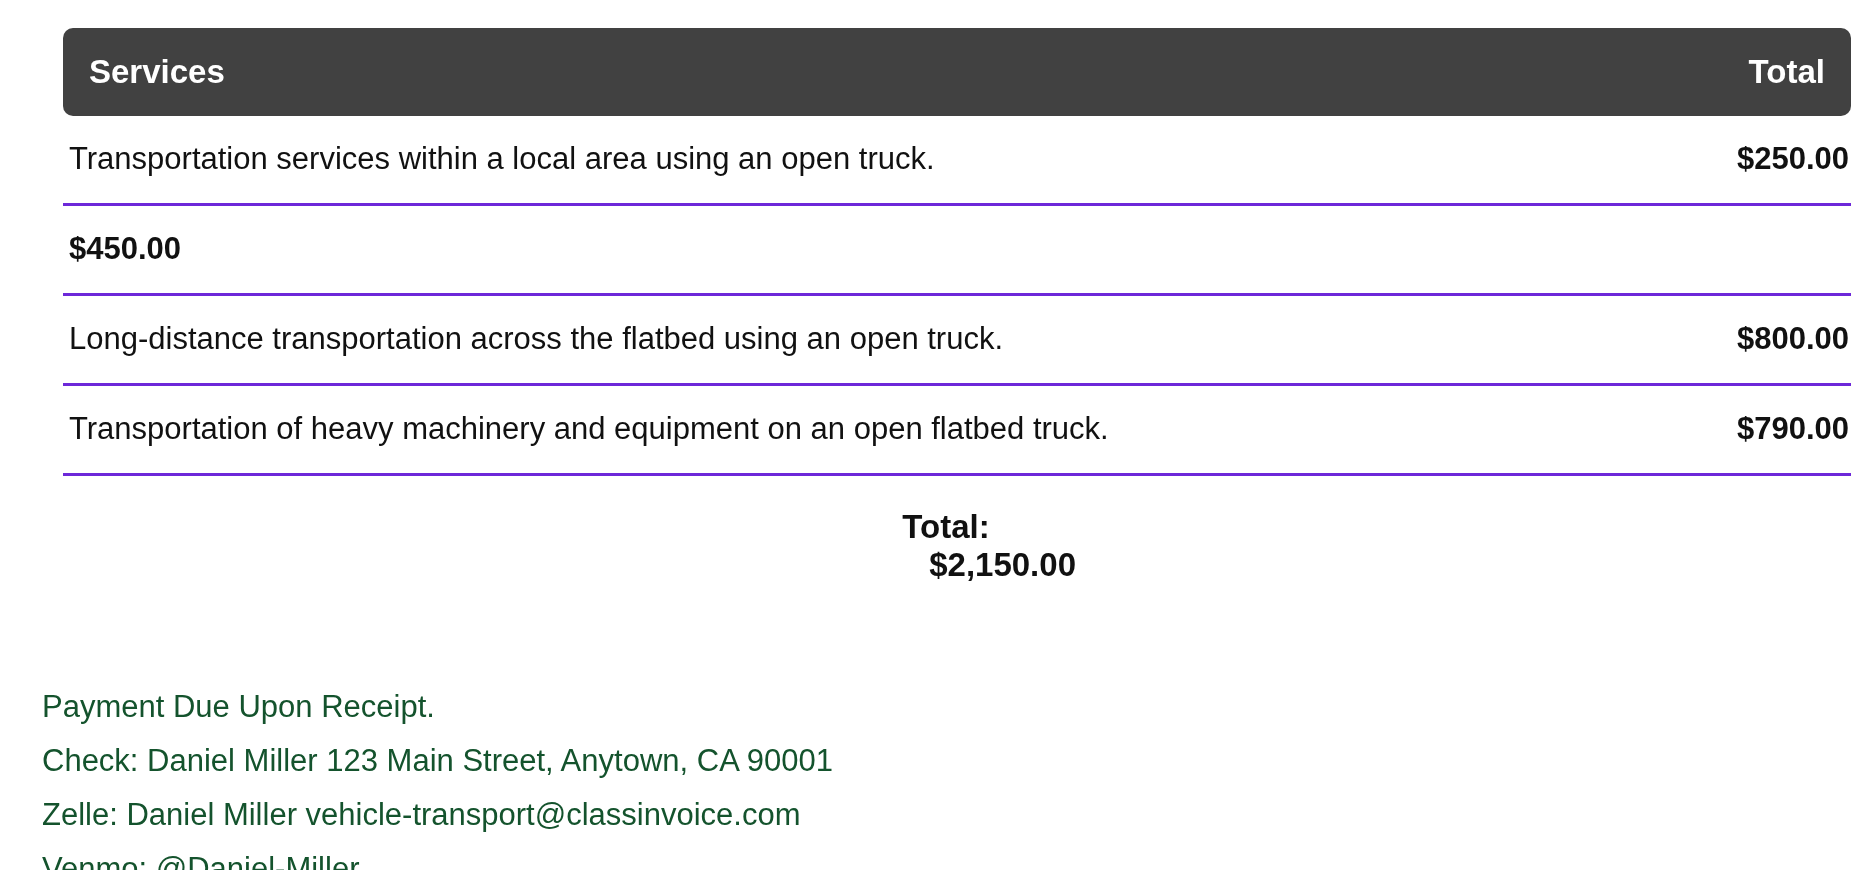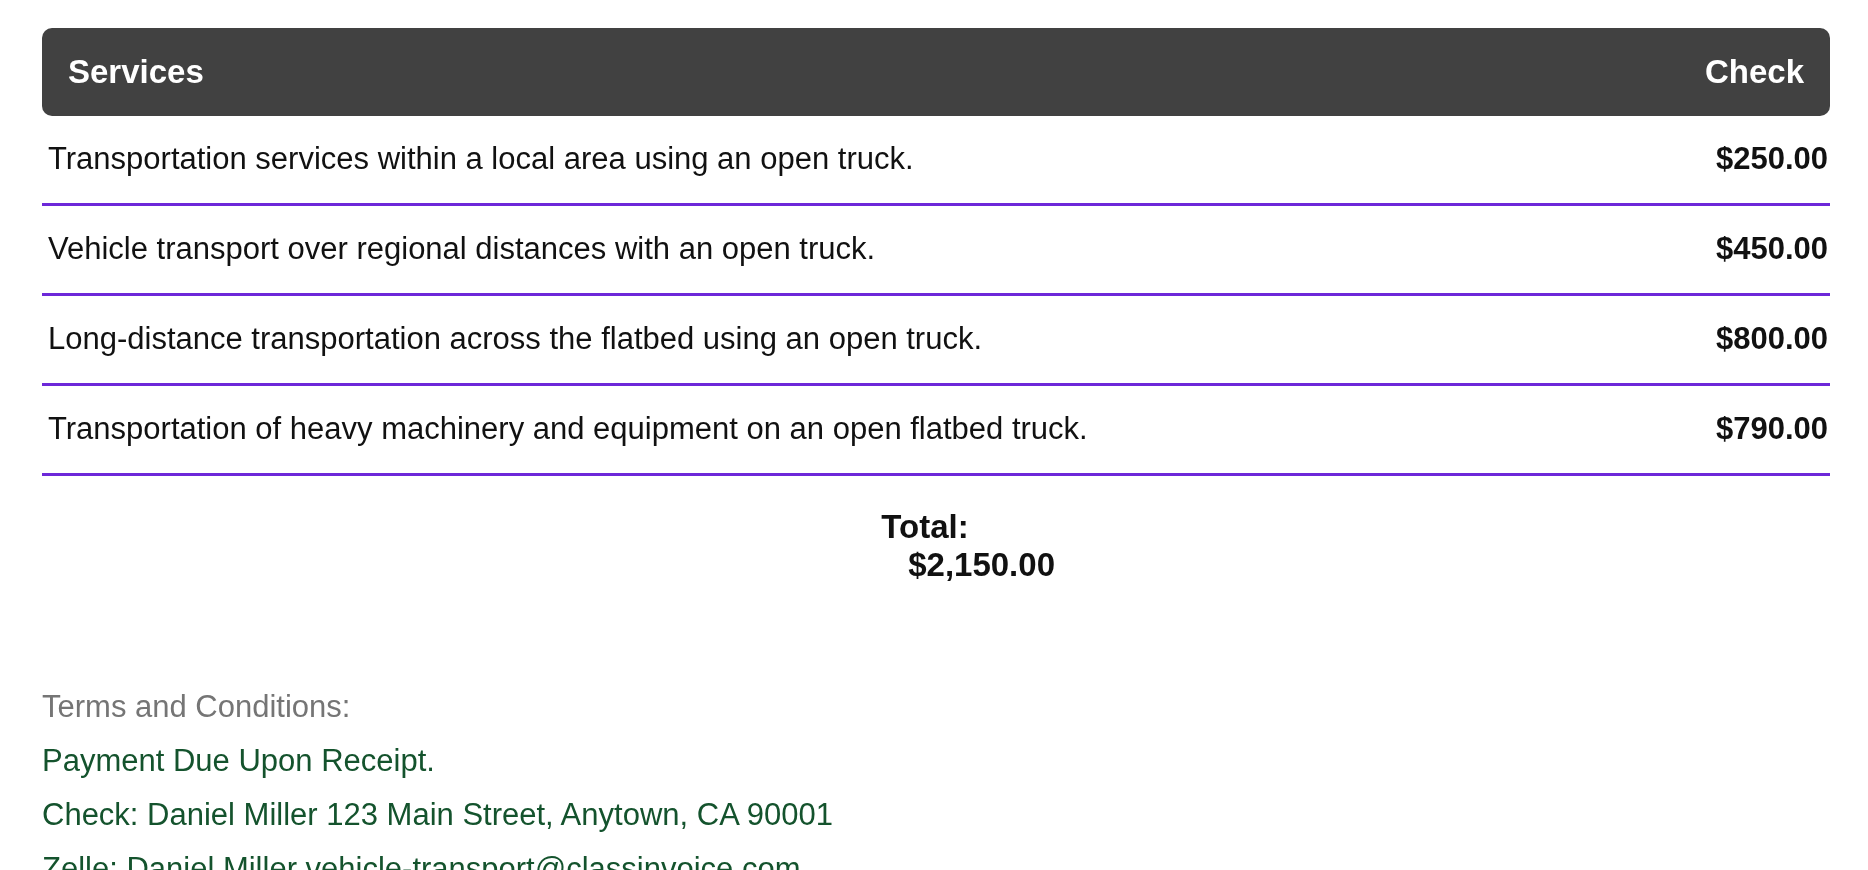--- a/index.html
+++ b/index.html
@@ -12,20 +12,21 @@
     overflow: hidden;
   }
   .page {
     width: 1868px;
     height: 870px;
     padding: 28px 38px 0 42px;
     background: #ffffff;
   }
   .services-table {
     width: 100%;
+    margin-left: 21px;
   }
   .table-header {
     background: #414141;
     color: #ffffff;
     border-radius: 10px;
     height: 88px;
     display: flex;
     align-items: center;
     justify-content: space-between;
     padding: 0 26px;
@@ -69,30 +70,29 @@
 </style>
 </head>
 <body>
 
 <div class="page">
 
   <div class="services-table">
 
     <div class="table-header">
       <span>Services</span>
-      <span>Check</span>
+      <span>Total</span>
     </div>
 
     <div class="table-row">
       <span class="row-service">Transportation services within a local area using an open truck.</span>
       <span class="row-price">$250.00</span>
     </div>
 
     <div class="table-row">
-      <span class="row-service">Vehicle transport over regional distances with an open truck.</span>
       <span class="row-price">$450.00</span>
     </div>
 
     <div class="table-row">
       <span class="row-service">Long-distance transportation across the flatbed using an open truck.</span>
       <span class="row-price">$800.00</span>
     </div>
 
     <div class="table-row">
       <span class="row-service">Transportation of heavy machinery and equipment on an open flatbed truck.</span>
@@ -100,20 +100,19 @@
     </div>
 
     <div class="total-row">
       <span class="total-label">Total:</span>
       <span class="total-value">$2,150.00</span>
     </div>
 
   </div>
 
   <div class="terms">
-    <div class="terms-heading">Terms and Conditions:</div>
     <div class="terms-line">Payment Due Upon Receipt.</div>
     <div class="terms-line">Check: Daniel Miller 123 Main Street, Anytown, CA 90001</div>
     <div class="terms-line">Zelle: Daniel Miller vehicle-transport@classinvoice.com</div>
     <div class="terms-line">Venmo: @Daniel-Miller</div>
   </div>
 
 </div>
 
 </body></html>

